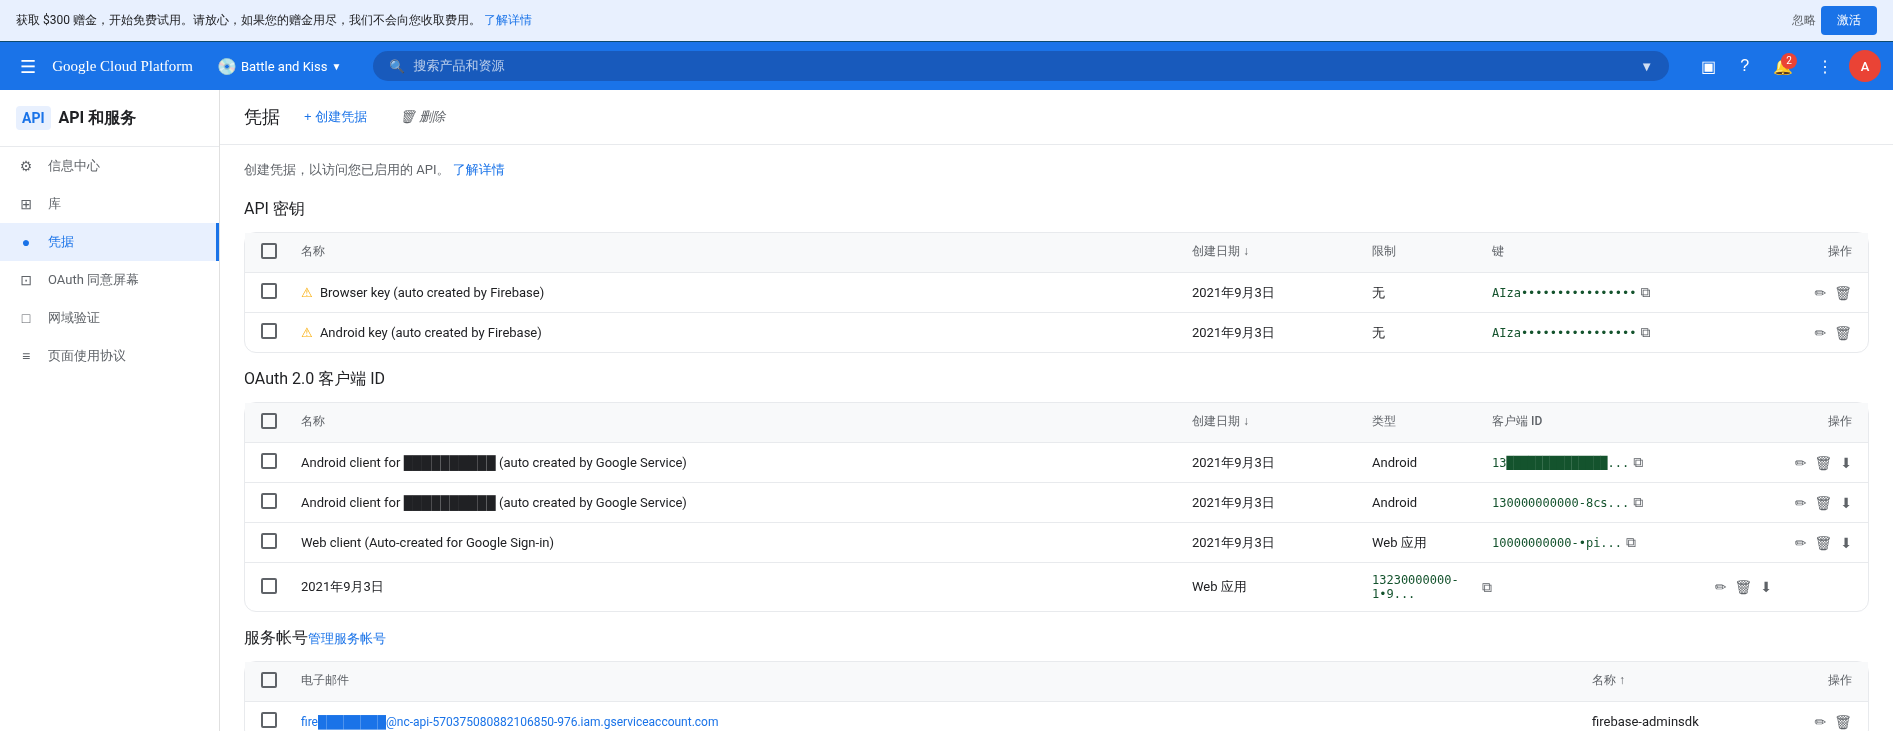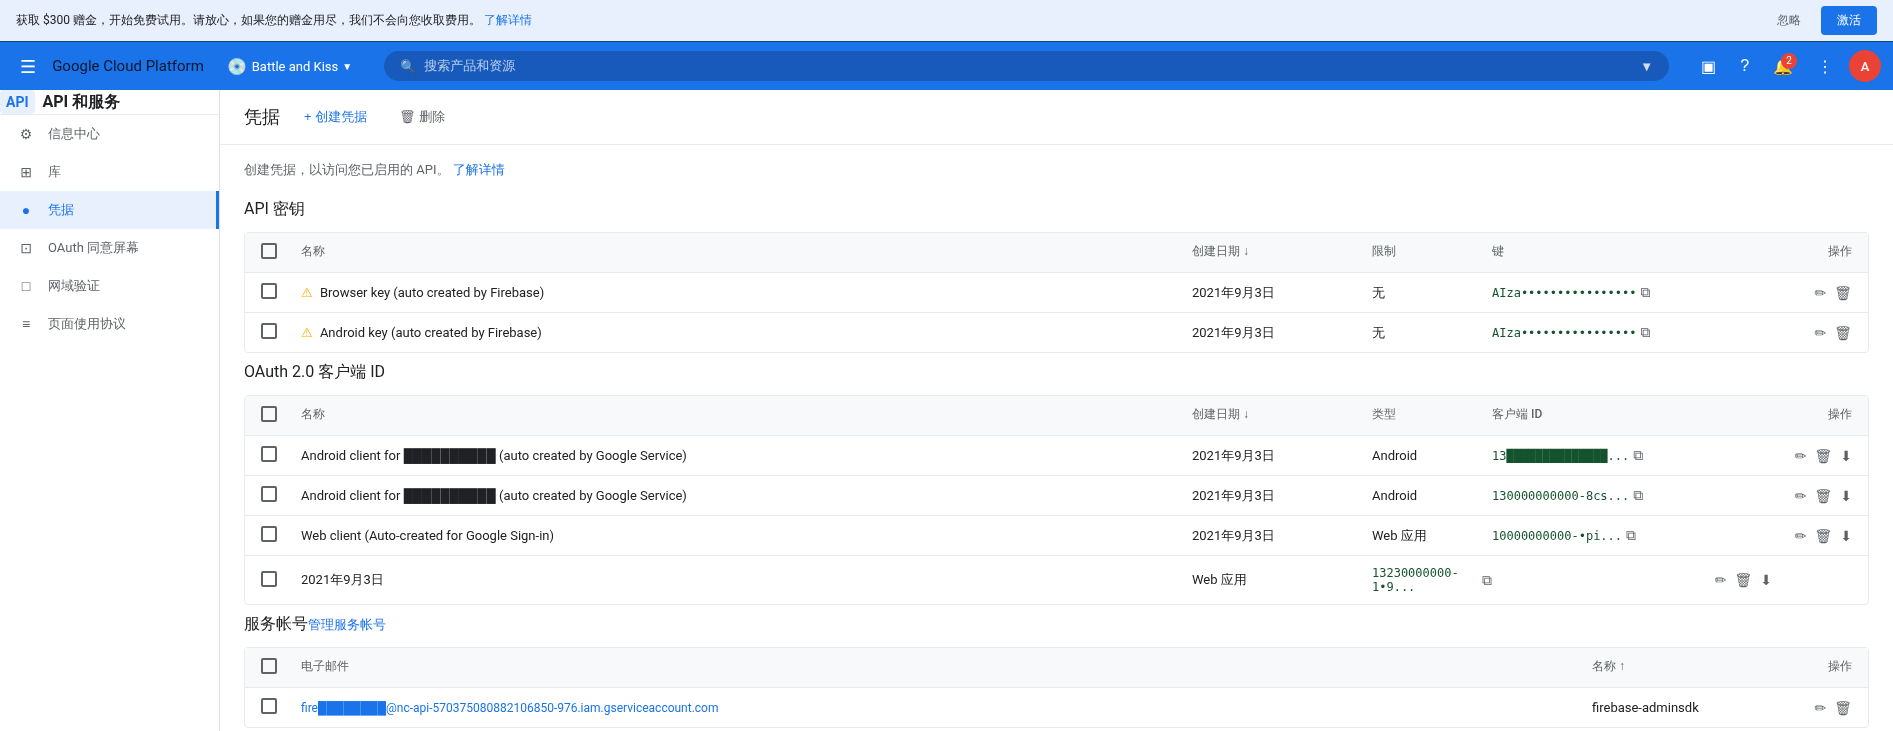--- a/index.html
+++ b/index.html
@@ -10,35 +10,35 @@
       background: #e8f0fe;
       padding: 6px 16px;
       font-size: 12px;
       color: #202124;
       display: flex;
       align-items: center;
       justify-content: space-between;
       border-bottom: 1px solid #0c4a6e;
     }
     .top-banner a { color: #1a73e8; text-decoration: none; }
-    .top-banner-right { display: flex; gap: 20px; }
+    .top-banner-right { display: flex; gap: 5px; }
     .btn-ignore { background: transparent; border: none; color: #5f6368; cursor: pointer; font-size: 12px; }
     .btn-activate { background: #1a73e8; color: white; border: none; padding: 6px 16px; border-radius: 4px; cursor: pointer; font-size: 12px; }
 
     
     .header {
       background: #1a73e8;
       height: 48px;
       display: flex;
       align-items: center;
       padding: 0 12px;
       gap: 8px;
     }
     .header-menu-icon { color: white; font-size: 18px; cursor: pointer; padding: 8px; }
-    .header-logo { color: #0f172a; font-size: 15px; font-weight: 400; margin-right: 8px; white-space: nowrap; }
+    .header-logo { color: #ffffff; font-size: 15px; font-weight: 400; margin-right: 8px; white-space: nowrap; font-family: Liberation Serif, serif; }
     .header-project { display: flex; align-items: center; gap: 4px; color: white; font-size: 13px; cursor: pointer; padding: 4px 8px; border-radius: 4px; }
     .header-search {
       flex: 1;
       margin: 0 16px;
       background: #185abc;
       border-radius: 24px;
       display: flex;
       align-items: center;
       padding: 6px 16px;
       gap: 8px;
@@ -55,51 +55,51 @@
     .app-body { display: flex; height: calc(100vh - 75px); }
 
     
     .sidebar {
       width: 220px;
       background: white;
       border-right: 1px solid #e0e0e0;
       overflow-y: auto;
       flex-shrink: 0;
     }
-    .sidebar-header { display: flex; align-items: center; gap: 8px; border-bottom: 1px solid #e8eaed; }
+    .sidebar-header { display: flex; align-items: center; gap: 8px; padding: 16px; border-bottom: 1px solid #e8eaed; }
     .sidebar-header-icon { color: #1a73e8; font-size: 14px; font-weight: bold; background: #e8f0fe; padding: 4px 6px; border-radius: 4px; }
     .sidebar-header-title { font-size: 16px; color: #202124; font-weight: bold; }
     .sidebar-item {
       display: flex;
       align-items: center;
       gap: 12px;
       padding: 10px 16px;
       cursor: pointer;
       color: #5f6368;
       font-size: 13px;
     }
     .sidebar-item.active { background: #e8f0fe; color: #1a73e8; border-right: 3px solid #1a73e8; }
     .sidebar-item-icon { font-size: 14px; width: 20px; text-align: center; }
 
     
     .main-content { flex: 1; overflow-y: auto; background: white; }
     .page-header { display: flex; align-items: center; gap: 16px; padding: 12px 24px; border-bottom: 1px solid #e8eaed; }
     .page-title { font-size: 18px; color: #202124; }
     .btn-create { display: flex; align-items: center; gap: 4px; color: #1a73e8; background: transparent; border: none; cursor: pointer; font-size: 13px; padding: 6px 8px; }
-    .btn-delete { display: flex; align-items: center; gap: 4px; color: #5f6368; background: transparent; border: none; cursor: pointer; font-size: 13px; padding: 6px 8px; }
+    .btn-delete { display: flex; align-items: center; gap: 4px; color: #5f6368; background: transparent; border: none; cursor: pointer; font-size: 13px; padding: 6px 8px; font-style: italic; }
 
     .content-area { padding: 16px 24px; }
     .info-text { font-size: 13px; color: #5f6368; margin-bottom: 20px; }
     .info-text a { color: #1a73e8; text-decoration: none; }
 
     
     .section-title { font-size: 16px; color: #202124; margin-bottom: 12px; margin-top: 0; }
 
     
-    .table-container { border: 1px solid #e8eaed; border-radius: 4px; margin-bottom: 9px; }
+    .table-container { border: 1px solid #e8eaed; border-radius: 12px; margin-bottom: 16px; }
     .table-header-row {
       display: grid;
       background: #f8f9fa;
       border-bottom: 1px solid #e8eaed;
       padding: 10px 16px;
       font-size: 12px;
       color: #5f6368;
       font-weight: 500;
     }
     .table-row {

